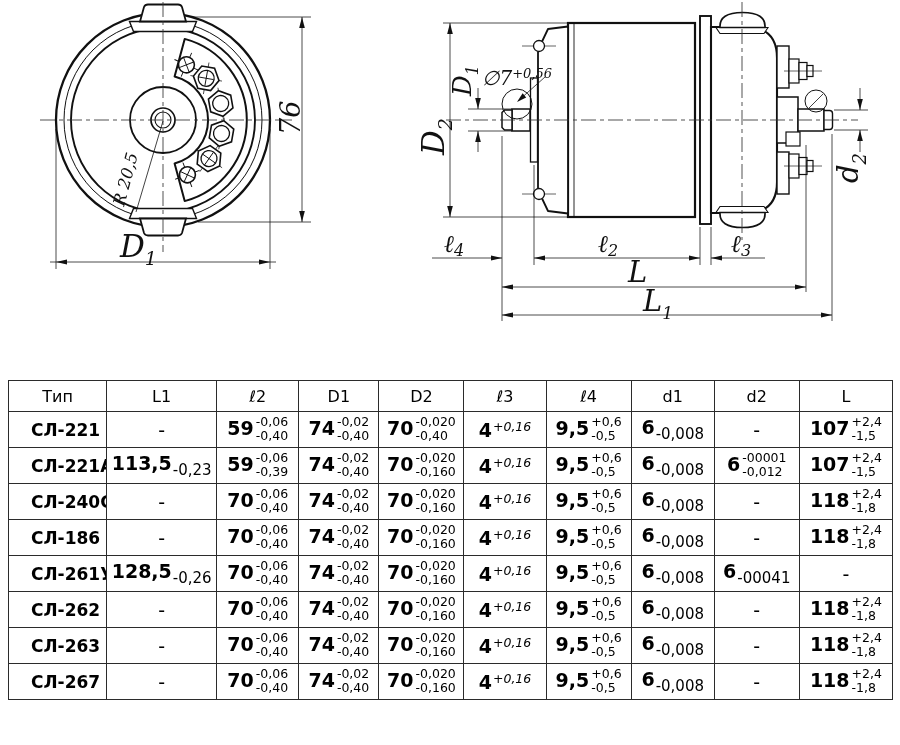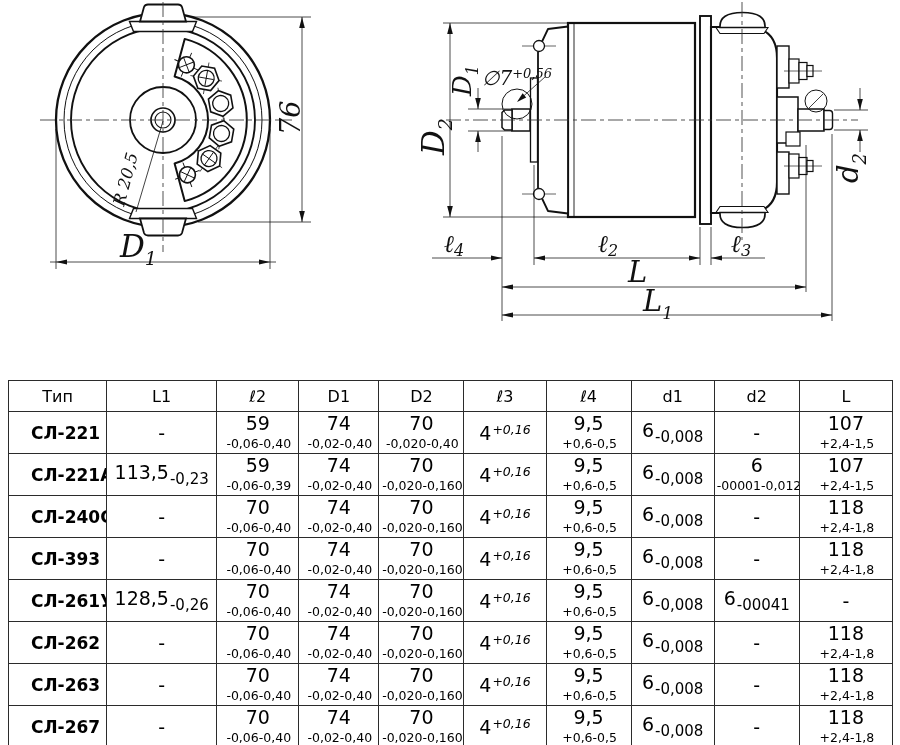--- a/index.html
+++ b/index.html
@@ -5,23 +5,23 @@
   html,body{margin:0;padding:0;background:#fff;}
   body{width:900px;height:745px;position:relative;font-family:"DejaVu Sans",sans-serif;color:#000;}
   #drawing{position:absolute;left:0;top:0;}
   .dimtext{font-family:"DejaVu Serif","Liberation Serif",serif;font-style:italic;fill:#111;}
   #table-wrap{position:absolute;left:8px;top:380px;}
   table{border-collapse:collapse;table-layout:fixed;width:885px;background:#fff;}
   th,td{border:1.6px solid #2b2b2b;text-align:center;vertical-align:middle;padding:0;overflow:hidden;}
   thead th{height:30px;font-size:16px;font-weight:400;}
   tbody tr{height:36px;}
   td.type{font-weight:700;font-size:17px;text-align:left;padding-left:22px;}
-  .v{font-size:19px;}
+  .v{font-size:19px;font-weight:bold;}
   .dash{font-size:19px;}
-  .tol{display:inline-flex;flex-direction:row;font-size:12.5px;line-height:1.12;text-align:left;vertical-align:middle;margin-left:2px;transform:translateY(-1px);}
+  .tol{display:inline-flex;flex-direction:column;font-size:12.5px;line-height:1.12;text-align:left;vertical-align:middle;margin-left:2px;transform:translateY(-1px);}
   .supt{font-size:12.5px;vertical-align:6px;margin-left:1px;font-style:italic;}
   .subt{font-size:15px;vertical-align:-5px;margin-left:1px;}
 </style>
 </head>
 <body>
 
 <svg id="drawing" width="900" height="396" viewBox="0 0 900 396" xmlns="http://www.w3.org/2000/svg">
 
   <g stroke="#111" fill="none">
     <circle cx="163" cy="120" r="107" stroke-width="2.3"></circle>
@@ -318,21 +318,21 @@
               <span>-0,5</span>
             </span></td>
           <td><span class="v">6</span><span class="subt">-0,008</span></td>
           <td><span class="dash">-</span></td>
           <td><span class="v">118</span><span class="tol">
               <span>+2,4</span>
               <span>-1,8</span>
             </span></td>
         </tr>
         <tr>
-          <td class="type">СЛ-393</td>
+          <td class="type">СЛ-186</td>
           <td><span class="dash">-</span></td>
           <td><span class="v">70</span><span class="tol">
               <span>-0,06</span>
               <span>-0,40</span>
             </span></td>
           <td><span class="v">74</span><span class="tol">
               <span>-0,02</span>
               <span>-0,40</span>
             </span></td>
           <td><span class="v">70</span><span class="tol">

